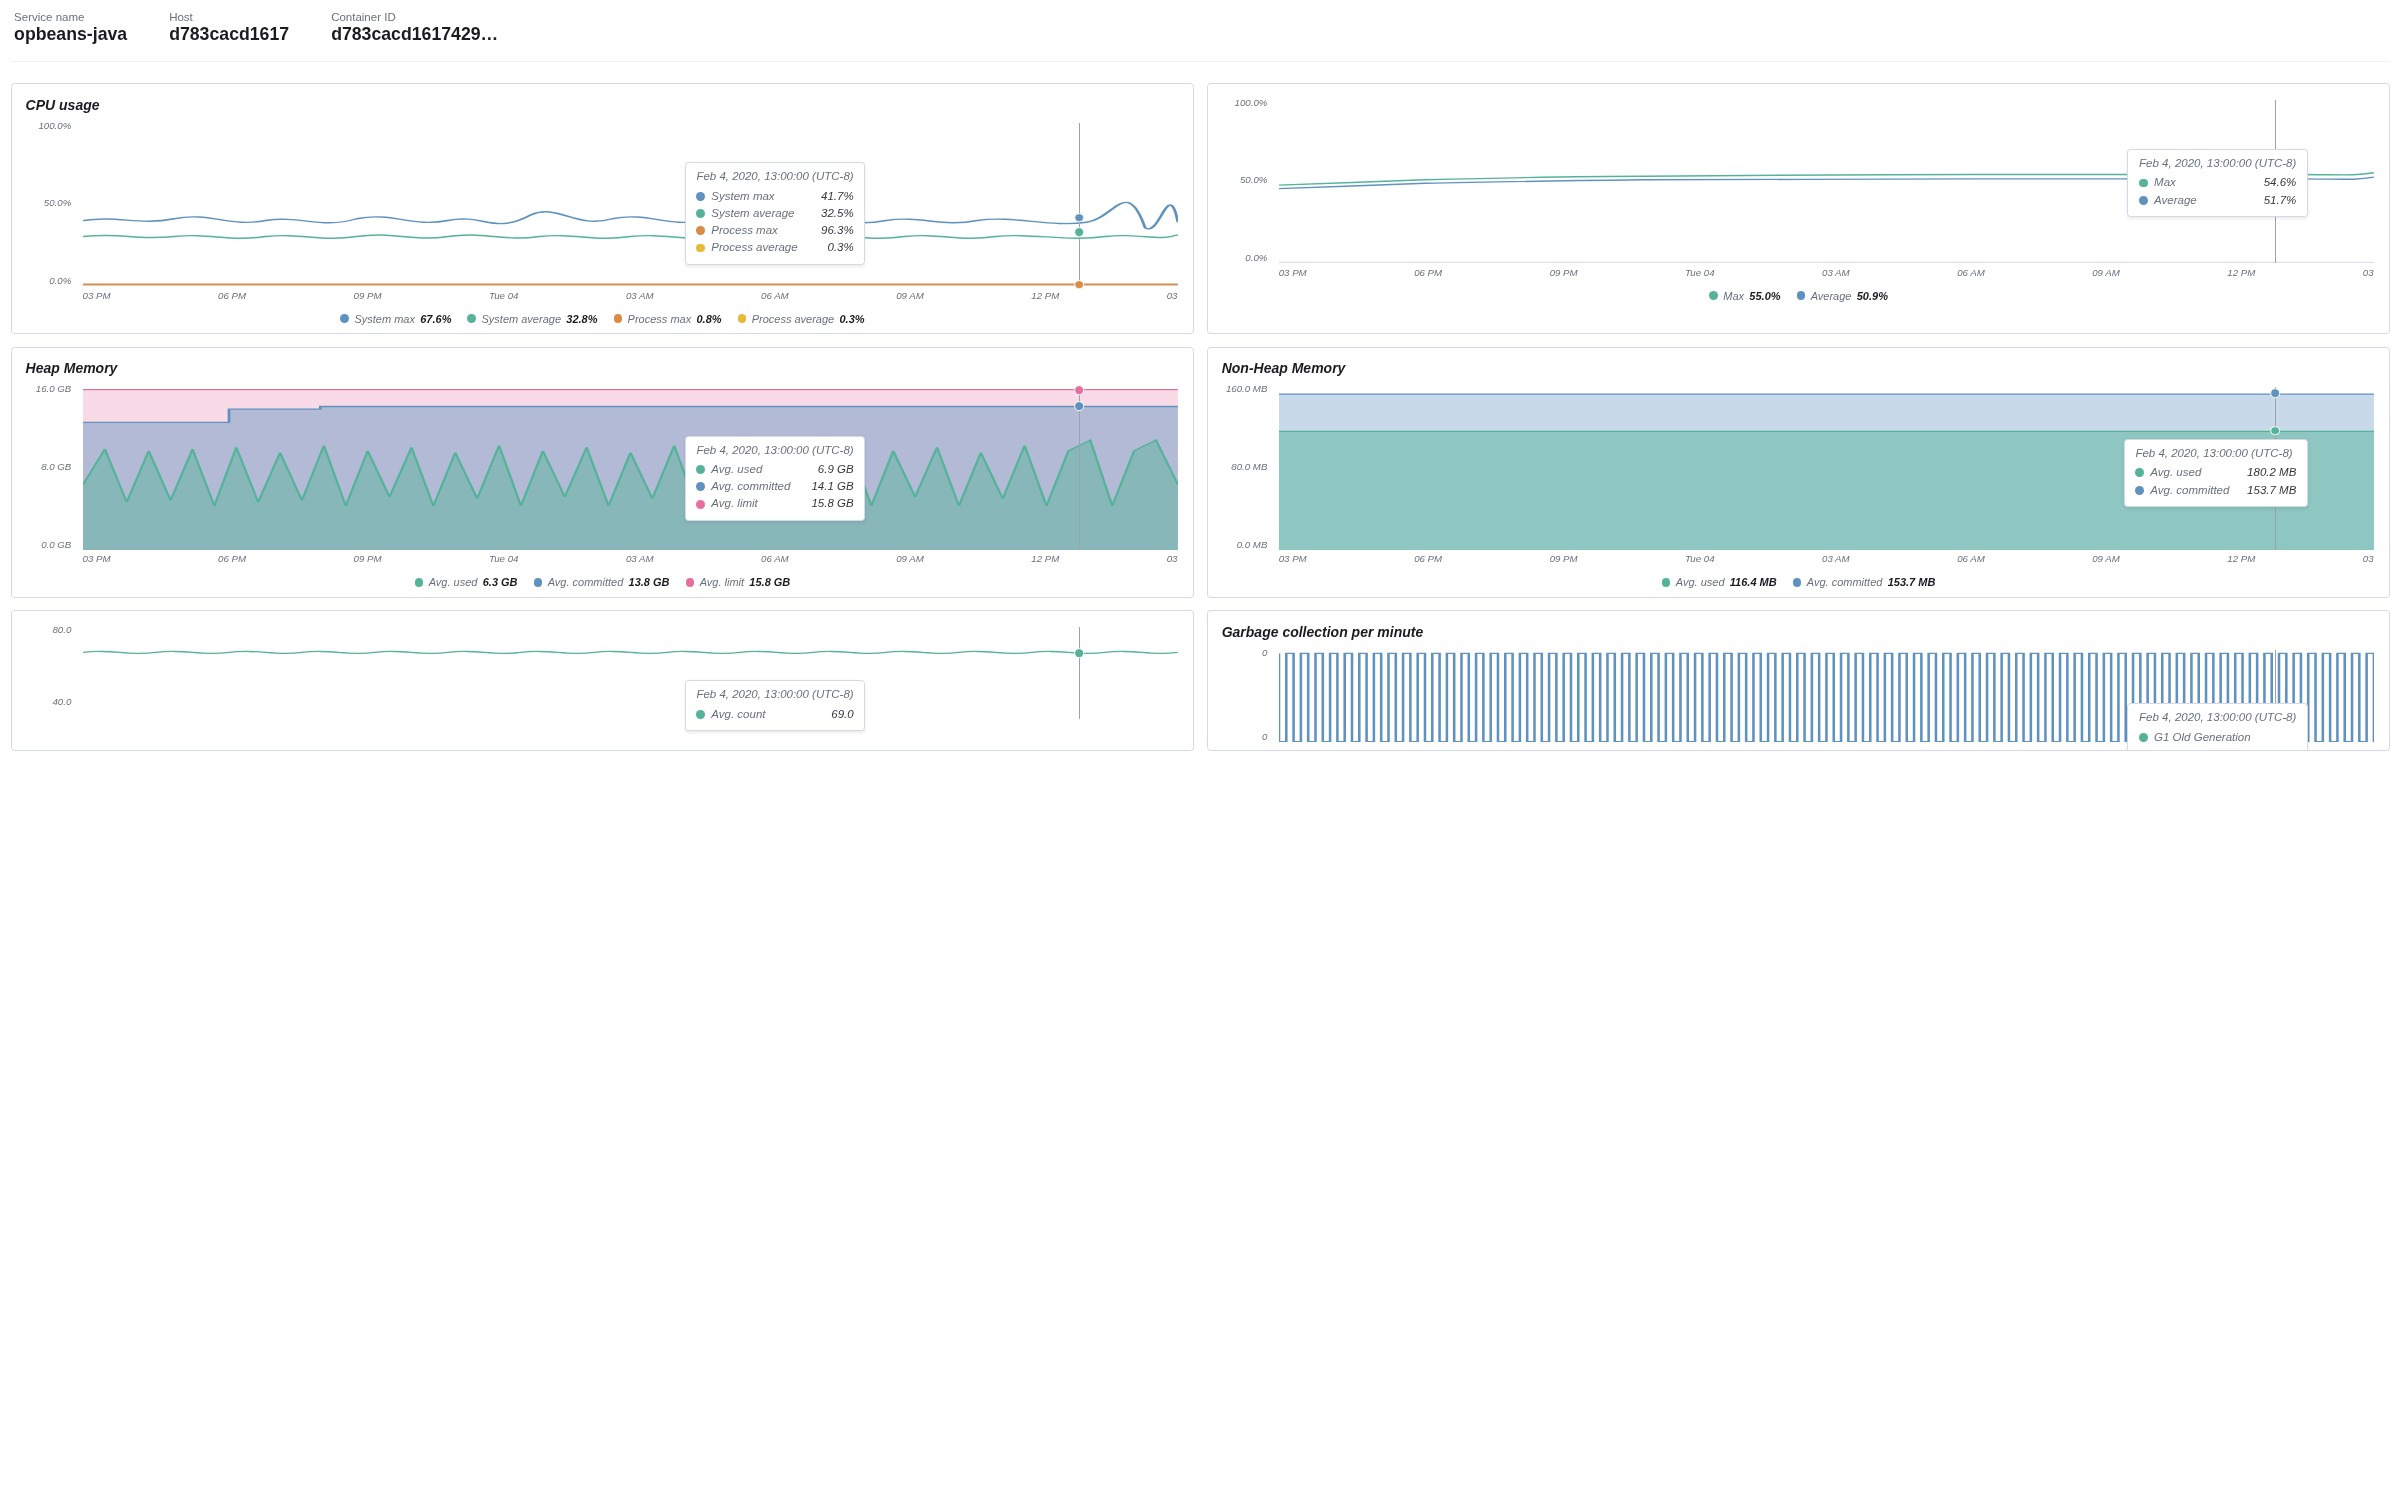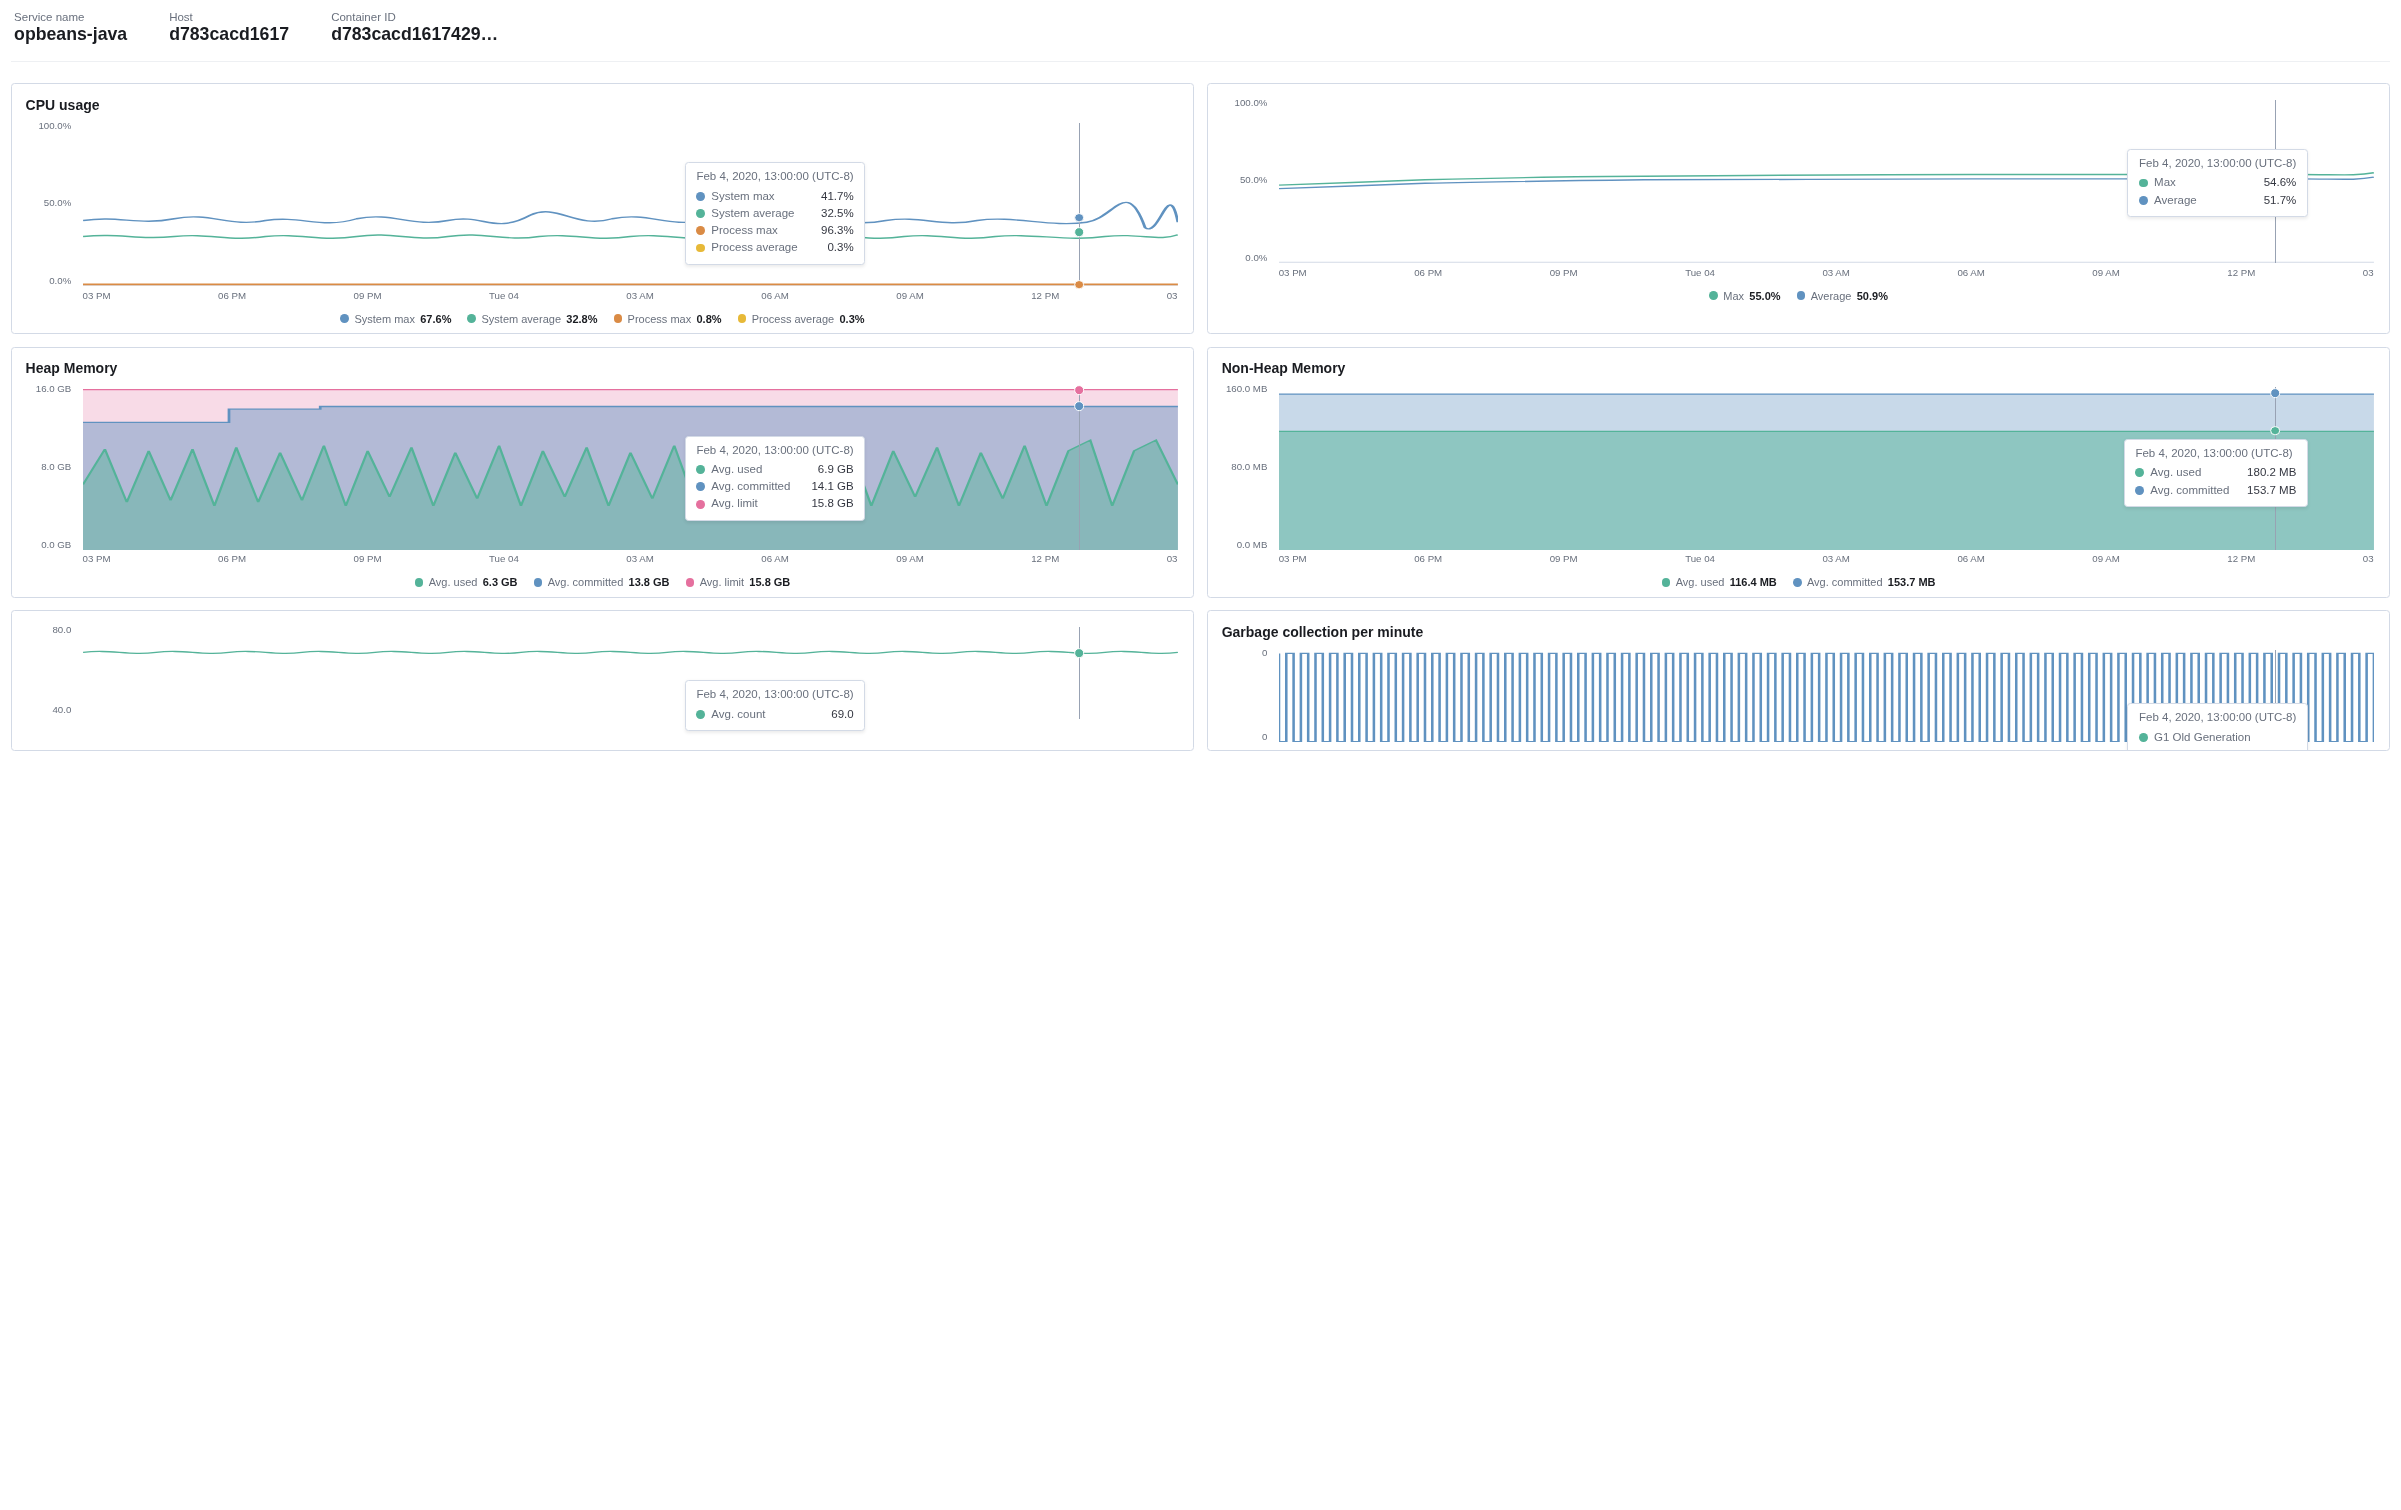--- a/index.html
+++ b/index.html
@@ -23,20 +23,21 @@
   }
   .header-item .value {
     font-size: 17.7px;
     font-weight: 700;
     color: #1a1c21;
   }
   .grid {
     display: grid;
     grid-template-columns: 1fr 1fr;
     gap: 12.4px;
+    font-style: italic;
   }
   .panel {
     border: 0.9px solid #d3dae6;
     border-radius: 3.5px;
     padding: 12.4px 14px 8.8px 14px;
     background: #fff;
     position: relative;
   }
   .panel-title {
     font-size: 14px;
@@ -444,21 +445,21 @@
       <span class="legend-item">
           <span class="swatch" style="background:#6092c0"></span>
           <span>Avg. committed</span>
           <span class="legend-value">153.7 MB</span>
         </span>
     </div>
   </div>
 
   <div class="panel" style="overflow:hidden; padding-bottom:0;">
     <div class="chart-area short">
-      <div class="y-axis" style="bottom:4px;">
+      <div class="y-axis" style="bottom:12px;">
         <span>80.0</span>
         <span>40.0</span>
       </div>
       <div class="plot" style="bottom:0;">
         <svg viewBox="0 0 600 108" preserveAspectRatio="none">
           <path d="M0,30 C15,26 25,34 40,30 C55,26 65,34 80,30 C95,26 105,34 120,30 C135,26 145,34 160,30 C175,26 185,34 200,30 C215,26 225,34 240,30 C255,26 265,34 280,30 C295,26 305,34 320,30 C335,26 345,34 360,30 C375,26 385,34 400,30 C415,26 425,34 440,30 C455,26 465,34 480,30 C495,26 505,34 520,30 C535,26 545,34 560,30 C575,26 585,34 600,30" fill="none" stroke="#54b399" stroke-width="1.6"></path>
         </svg>
         <div class="marker-line" style="left:91%;"></div>
         <div class="marker-dot" style="left:91%; top:28%; background:#54b399;"></div>
         <div class="tooltip" style="left:55%; top:58%;">

